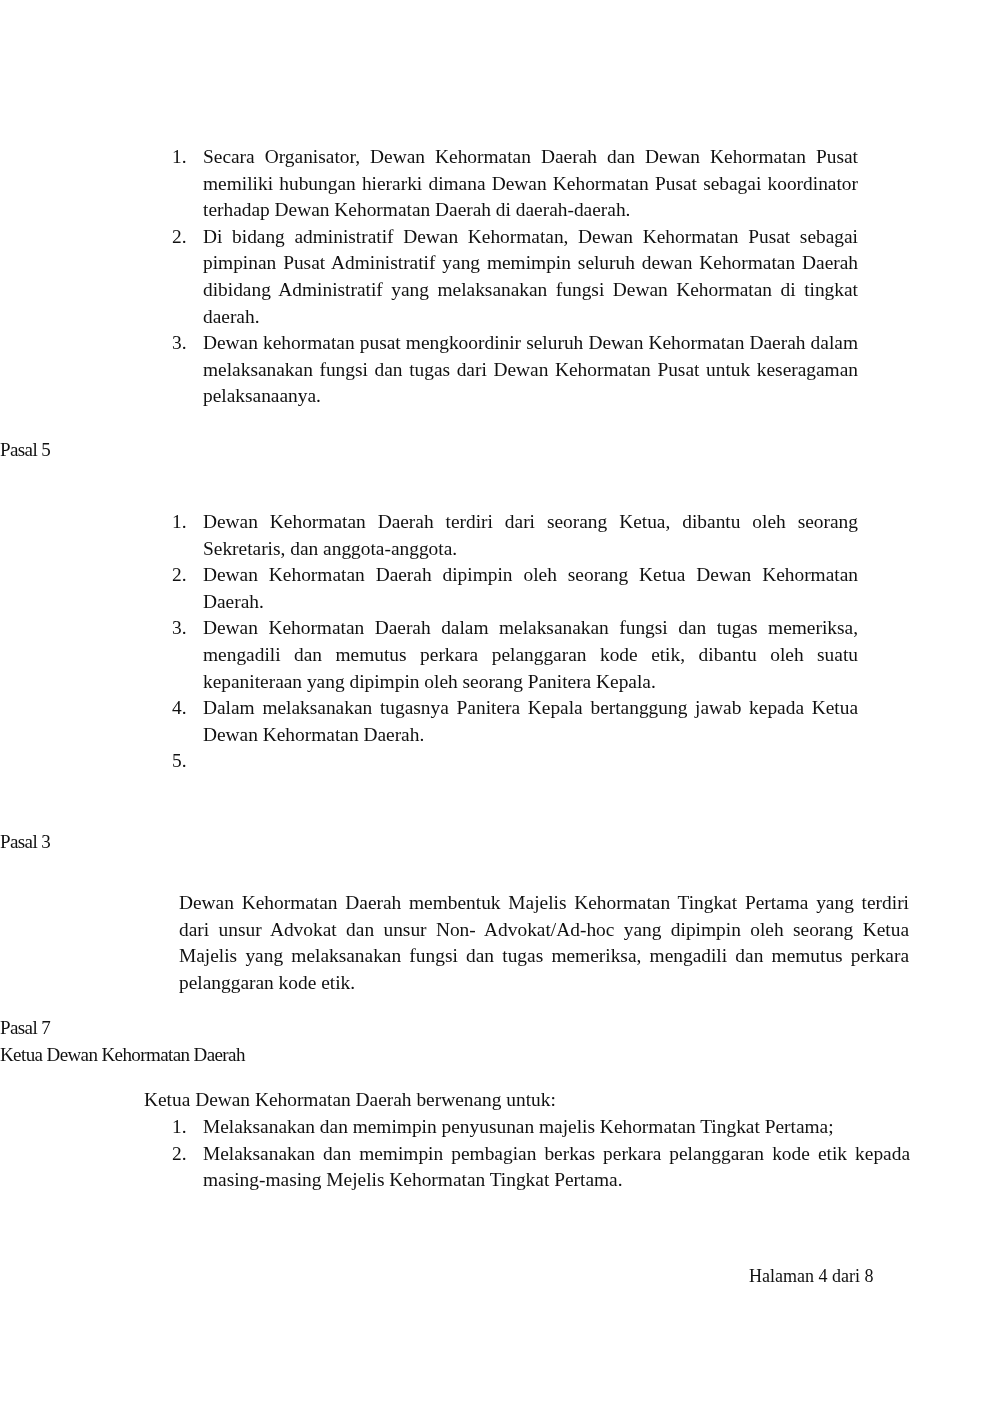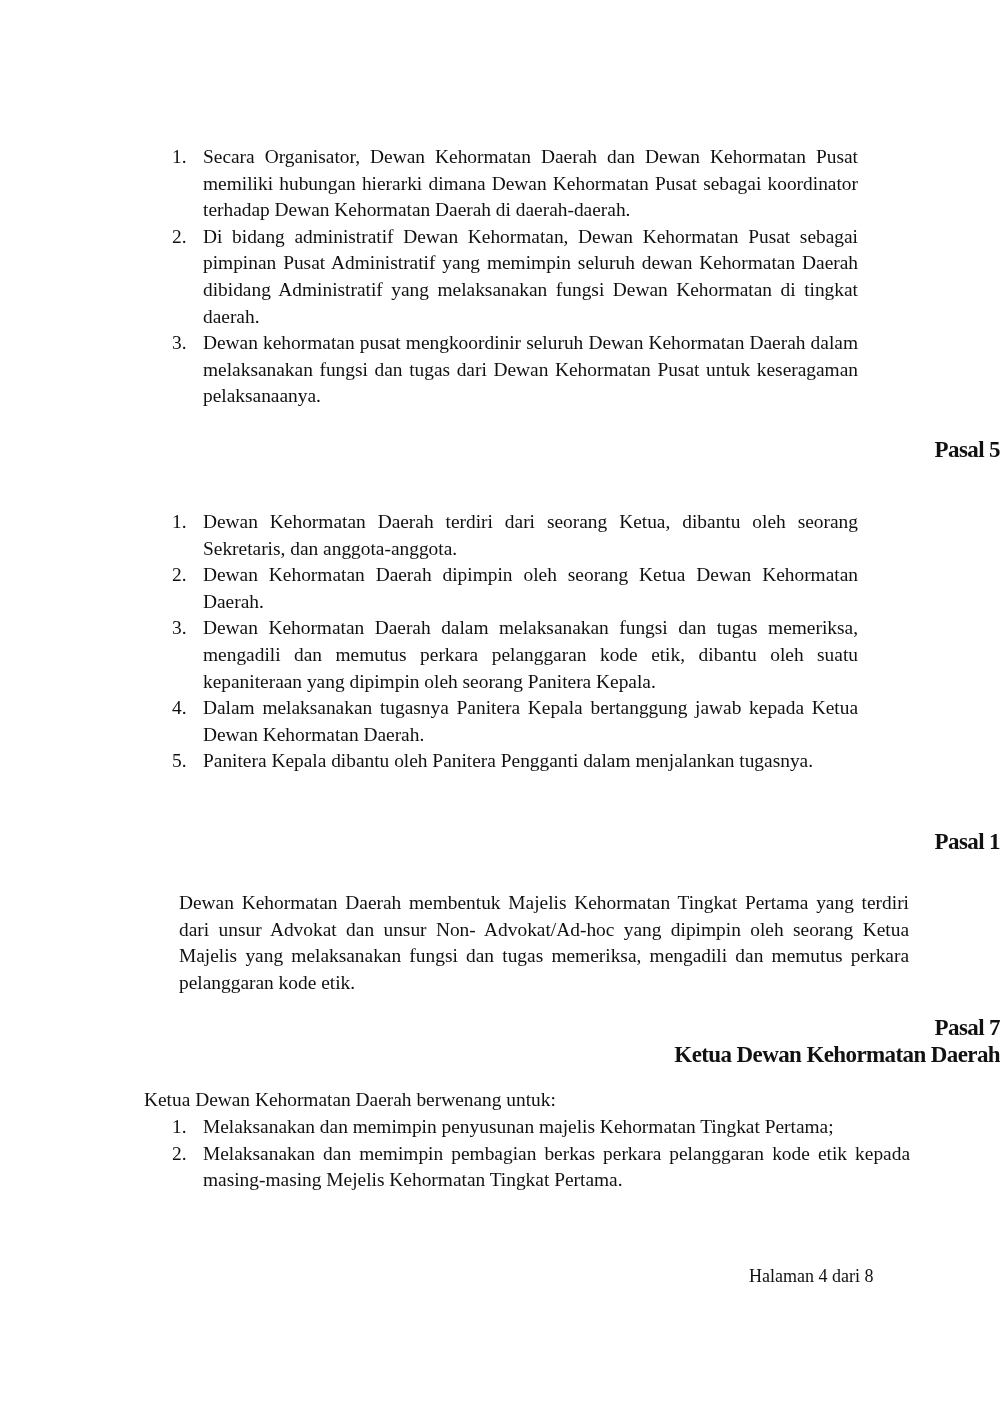--- a/index.html
+++ b/index.html
@@ -3,22 +3,22 @@
   <meta charset="utf-8">
   <style>
     html, body { margin: 0; padding: 0; background: #ffffff; }
     body { width: 1000px; height: 1415px; position: relative; overflow: hidden;
       font-family: "Liberation Serif", "DejaVu Serif", serif; color: #111; }
     .page { position: absolute; left: 0; top: 0; width: 1000px; height: 1415px; }
     .ol { position: absolute; left: 172px; width: 686px; margin: 0; padding: 0; list-style: none; }
     .ol li { position: relative; padding-left: 31px; font-size: 19.4px; line-height: 26.6px; text-align: justify; }
     .ol li .num { position: absolute; left: 0; top: 0; }
     .ol.wide { width: 738px; }
-    .heading { position: absolute; left: 0; width: 1000px; text-align: right; font-size: 23px;
-      font-weight: bold; line-height: 27px; letter-spacing: -0.6px; }
+    .heading { position: absolute; left: 0; width: 1000px; text-align: left; font-size: 19px;
+      font-weight: normal; line-height: 27px; letter-spacing: -0.6px; }
     .para { position: absolute; left: 179px; width: 730px; font-size: 19.4px; line-height: 26.6px; text-align: justify; margin: 0; }
     .intro { position: absolute; left: 144px; font-size: 19.4px; line-height: 26.6px; margin: 0; text-align: right; }
     .footer { position: absolute; left: 749px; top: 1266px; font-size: 18px; }
   </style>
 </head>
 <body>
 
 <div class="page">
 
   <ol class="ol" style="top:144px;">
@@ -27,24 +27,24 @@
     <li><span class="num">3.</span><span>Dewan kehormatan pusat mengkoordinir seluruh Dewan Kehormatan Daerah dalam melaksanakan fungsi dan tugas dari Dewan Kehormatan Pusat untuk keseragaman pelaksanaanya.</span></li>
   </ol>
 
   <div class="heading" style="top:436px;">Pasal 5</div>
 
   <ol class="ol" style="top:509px;">
     <li><span class="num">1.</span><span>Dewan Kehormatan Daerah terdiri dari seorang Ketua, dibantu oleh seorang Sekretaris, dan anggota-anggota.</span></li>
     <li><span class="num">2.</span><span>Dewan Kehormatan Daerah dipimpin oleh seorang Ketua Dewan Kehormatan Daerah.</span></li>
     <li><span class="num">3.</span><span>Dewan Kehormatan Daerah dalam melaksanakan fungsi dan tugas memeriksa, mengadili dan memutus perkara pelanggaran kode etik, dibantu oleh suatu kepaniteraan yang dipimpin oleh seorang Panitera Kepala.</span></li>
     <li><span class="num">4.</span><span>Dalam melaksanakan tugasnya Panitera Kepala bertanggung jawab kepada Ketua Dewan Kehormatan Daerah.</span></li>
-    <li><span class="num">5.</span><span>Panitera Kepala dibantu oleh Panitera Pengganti dalam menjalankan tugasnya.</span></li>
+    <li><span class="num">5.</span></li>
   </ol>
 
-  <div class="heading" style="top:828px;">Pasal 1</div>
+  <div class="heading" style="top:828px;">Pasal 3</div>
 
   <p class="para" style="top:882px;margin-top:8px;">Dewan Kehormatan Daerah membentuk Majelis Kehormatan Tingkat Pertama yang terdiri dari unsur Advokat dan unsur Non- Advokat/Ad-hoc yang dipimpin oleh seorang Ketua Majelis yang melaksanakan fungsi dan tugas memeriksa, mengadili dan memutus perkara pelanggaran kode etik.</p>
 
   <div class="heading" style="top:1014px;">Pasal 7</div>
   <div class="heading" style="top:1041px;">Ketua Dewan Kehormatan Daerah</div>
 
   <p class="intro" style="top:1087px;">Ketua Dewan Kehormatan Daerah berwenang untuk:</p>
 
   <ol class="ol wide" style="top:1114px;">
     <li><span class="num">1.</span><span>Melaksanakan dan memimpin penyusunan majelis Kehormatan Tingkat Pertama;</span></li>

